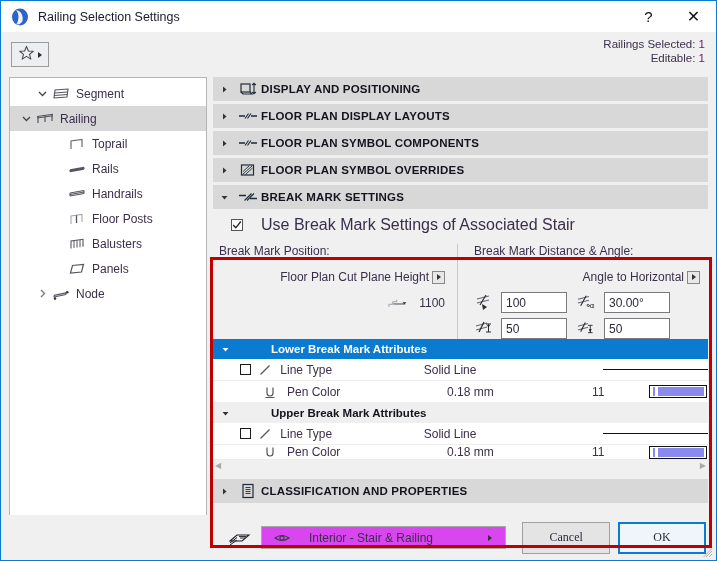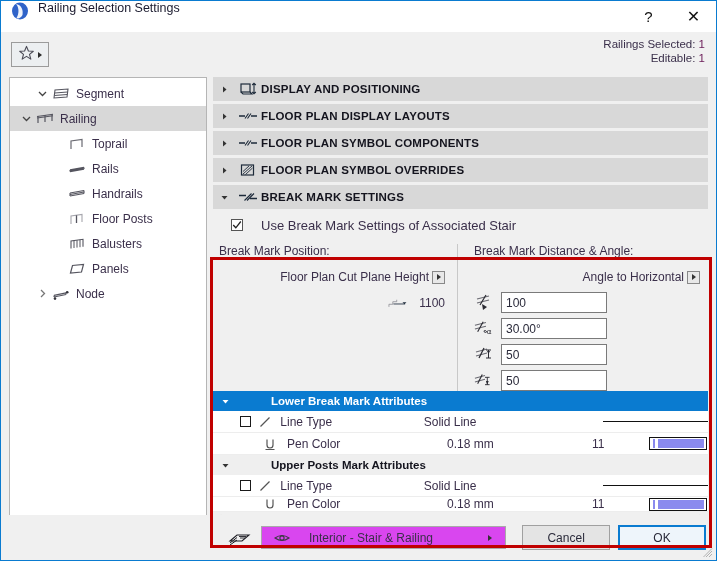--- a/index.html
+++ b/index.html
@@ -14,21 +14,21 @@
   .dialog{
     position:absolute;inset:0;
     border:1px solid #0a7bd0;
     box-sizing:border-box;
     background:#f0f0f0;
     display:flex;flex-direction:column;
   }
   
   .titlebar{
     height:31px;background:#ffffff;
-    display:flex;
+    display:flex;align-items:center;
     flex:0 0 auto;
   }
   .app-icon{width:20px;height:20px;margin-left:9px;margin-right:8px;position:relative;flex:0 0 auto;}
   .app-icon svg{display:block}
   .title-text{font-size:12.5px;color:#1a1a2e;flex:1 1 auto;}
   .tb-btn{
     width:45px;height:31px;display:flex;align-items:center;justify-content:center;
     font-size:15px;color:#111;flex:0 0 auto;
   }
   .tb-btn.close{font-size:16px;}
@@ -94,21 +94,21 @@
   .bmsection{
     background:#f0f0f0;flex:0 0 auto;position:relative;
     overflow:hidden;
   }
   .chkrow{height:26px;display:flex;align-items:center;padding-left:6px;}
   .chk{
     width:12px;height:12px;border:1px solid #555;background:#fff;box-sizing:border-box;
     display:flex;align-items:center;justify-content:center;margin-right:6px;flex:0 0 auto;
   }
   .chk svg{display:block}
-  .chkrow span{font-size:13px;margin-left:12px;}
+  .chkrow span{font-size:16px;margin-left:12px;}
 
   .twocol{display:flex;padding-top:6px;}
   .col{flex:1 1 0;min-width:0;position:relative;}
   .col.left{padding-left:6px;}
   .col.right{padding-left:16px;border-left:1px solid #c8c8c8;margin-left:4px;}
   .coltitle{font-size:12px;margin-bottom:12px;}
   .subhead{
     display:flex;align-items:center;justify-content:flex-end;gap:3px;font-size:12px;
     padding-right:8px;
   }
@@ -118,21 +118,21 @@
   }
   .valrow{
     display:flex;align-items:center;justify-content:flex-end;margin-top:9px;padding-right:8px;gap:10px;
   }
   .valrow .vnum{font-size:12px;}
 
   .fieldgrid{display:flex;flex-wrap:wrap;gap:5px 10px;margin-top:8px;}
   .fieldcell{display:flex;align-items:center;gap:5px;}
   .ficon{width:22px;height:20px;display:flex;align-items:center;justify-content:center;flex:0 0 auto;}
   .inp{
-    width:106px;height:21px;background:#fff;border:1px solid #7a7a7a;box-sizing:border-box;
+    width:66px;height:21px;background:#fff;border:1px solid #7a7a7a;box-sizing:border-box;
     font-family:"Liberation Sans",sans-serif;font-size:12px;color:#2a2a3a;
     padding:0 4px;line-height:19px;
   }
 
   
   .attrtable{flex:0 0 auto;background:#fff;overflow:hidden;}
   .attr-group{
     height:20px;display:flex;align-items:center;font-size:11.5px;font-weight:bold;
     background:#efefef;color:#14141e;
   }
@@ -174,22 +174,22 @@
   }
   .layer-icon{width:26px;display:flex;align-items:center;justify-content:center;flex:0 0 auto;}
   .combo{
     width:248px;height:23px;background:#d946ef;border:1px solid #a9a9a9;box-sizing:border-box;
     display:flex;align-items:center;padding:0 12px;gap:19px;font-size:12px;color:#3a2f4a;
   }
   .combo .eye{flex:0 0 auto;display:flex;align-items:center;}
   .combo .cl{flex:1 1 auto;white-space:nowrap;overflow:hidden;}
   .combo .carr{flex:0 0 auto;}
   .btn{
-    width:89px;height:25px;border:1px solid #a0a0a0;background:#e4e4e4;box-sizing:border-box;
-    font-family:Liberation Sans, sans-serif;font-size:12px;color:#2a2a3a;
+    width:89px;height:32px;border:1px solid #a0a0a0;background:#e4e4e4;box-sizing:border-box;
+    font-family:Liberation Serif, serif;font-size:12px;color:#2a2a3a;
     display:flex;align-items:center;justify-content:center;
   }
   .btn.primary{border:2px solid #0a7bd0;background:#eef5fb;}
   .grip{position:absolute;right:3px;bottom:3px;width:10px;height:10px;}
 </style>
 </head>
 <body>
 
 <div class="dialog">
 
@@ -566,21 +566,21 @@
                 </span>
             </span>
           </div>
 
           <div class="attr-group">
             <span class="garr">
               <svg width="9" height="9" viewBox="0 0 9 9">
                   <path d="M1.5 3 L7.5 3 L4.5 6.5 Z" fill="#333"></path>
                 </svg>
             </span>
-            <span class="glabel">Upper Posts Mark Attributes</span>
+            <span class="glabel">Upper Break Mark Attributes</span>
           </div>
 
           <div class="attr-row">
             <span class="c-chk">
               <span class="sq-chk"></span>
             </span>
             <span class="c-ico">
               <svg width="14" height="14" viewBox="0 0 14 14">
                   <path d="M2.5 11.5 L11.5 2.5" stroke="#555" stroke-width="1.2"></path>
                 </svg>

